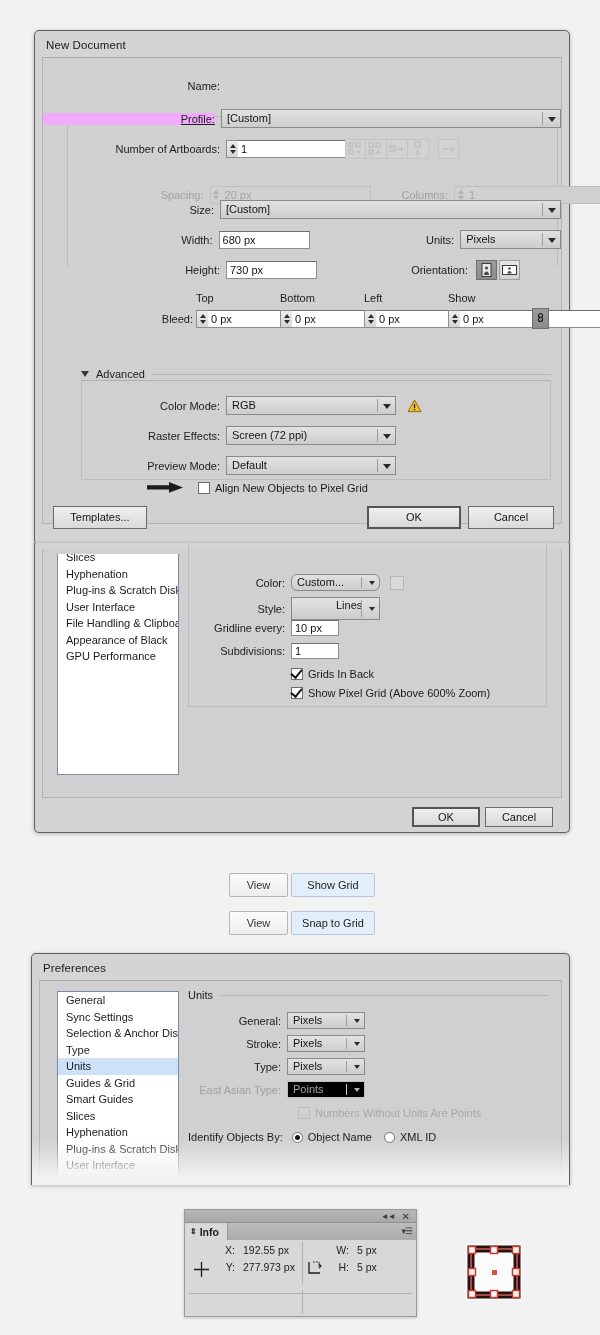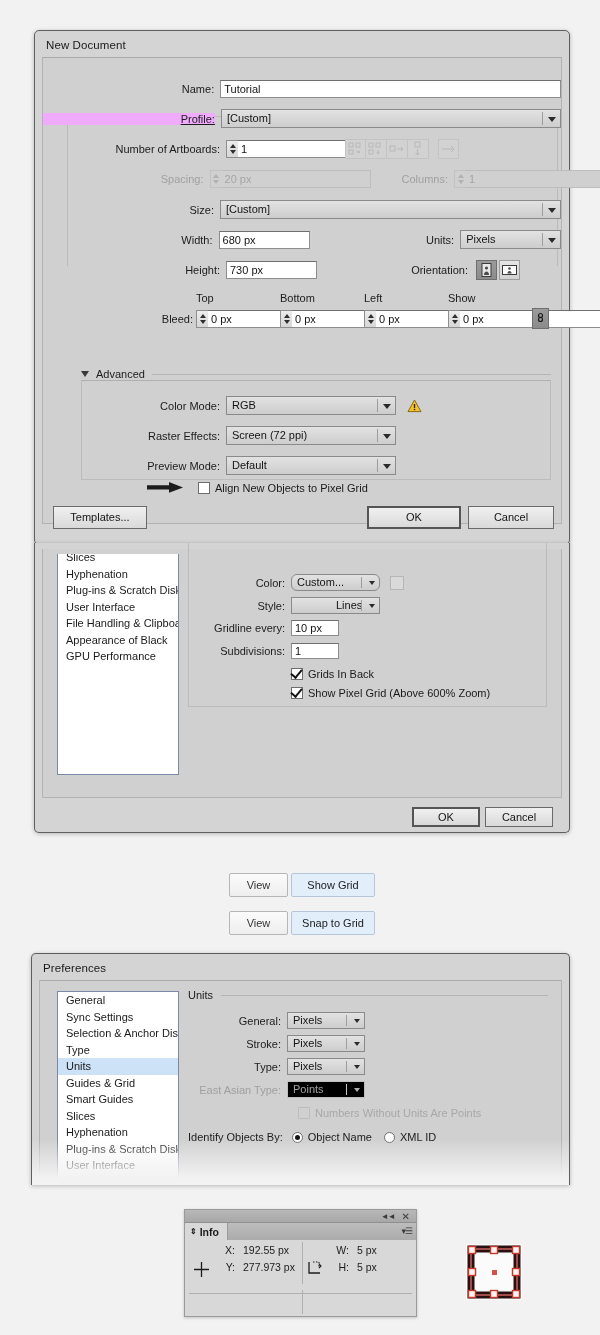--- a/index.html
+++ b/index.html
@@ -252,21 +252,20 @@
 <body>
 
 <div class="dialog" style="left:34px; top:30px; width:536px; height:515px;">
 
   <div class="dlg-title">New Document</div>
 
   <div class="dlg-body" style="height:467px;">
 
     <div style="position:absolute; left:0; top:22px; width:100%; display:flex; align-items:center;">
       <div class="lbl" style="width:177px;">Name:</div>
-      <input class="txtfield" type="text" style="margin-left: 6px; width: 352px;" value="Tutorial">
     </div>
 
     <div class="fieldset-line" style="left:24px; top:58px; width:491px; height:150px;"></div>
 
     <div style="position:absolute; left:0; top:51px; width:100%; display:flex; align-items:center;">
       <div class="lbl" style="width:177px; background:#f0abfc; padding-left:40px;text-decoration:underline;">Profile:</div>
       <div class="combo" style="margin-left:6px; width:352px;">
         <span>[Custom]</span>
         <i class="arw"></i>
       </div>
@@ -312,21 +311,21 @@
           </svg>
         </span>
         <span class="iconbtn dim" style="margin-left:9px;">
           <svg width="19" height="18" viewBox="0 0 19 18">
             <path d="M3 9h12l-3-3M15 9l-3 3" fill="none" stroke="#b8b8b8"></path>
           </svg>
         </span>
       </div>
     </div>
 
-    <div style="position:absolute; left:0; top:112px; width:100%; display:flex; align-items:center;">
+    <div style="position:absolute; left:0; top:128px; width:100%; display:flex; align-items:center;">
       <div class="lbl dim" style="width:177px;">Spacing:</div>
       <div class="spin" style="margin-left:6px; width:107px;">
         <div class="stepper dim">
           <i class="up"></i>
           <i class="dn"></i>
         </div>
         <input class="txtfield dim" type="text" disabled="" value="20 px" style="">
       </div>
       <div class="lbl dim" style="width:145px;">Columns:</div>
       <div class="spin" style="margin-left:6px; width:107px;">
@@ -503,21 +502,21 @@
       <div class="lbl" style="width:97px;">Color:</div>
       <div class="combo" style="margin-left:6px; width:89px; height:17px; line-height:15px;border-radius:6px;">
         <span>Custom...</span>
         <i class="arw" style="border-top-width:4px; border-left-width:3.5px; border-right-width:3.5px;"></i>
       </div>
       <span style="margin-left:10px; width:14px; height:14px; background:#d9d9d9; border:1px solid #b6b6b6; display:inline-block;"></span>
     </div>
 
     <div style="position:absolute; left:145px; top:48px; width:360px; display:flex; align-items:center;">
       <div class="lbl" style="width:97px;">Style:</div>
-      <div class="combo" style="margin-left:6px; width:89px; height:17px; line-height:15px;padding-left:44px;">
+      <div class="combo" style="margin-left:6px; width:89px; height:23px; line-height:15px;padding-left:44px;">
         <span>Lines</span>
         <i class="arw" style="border-top-width:4px; border-left-width:3.5px; border-right-width:3.5px;"></i>
       </div>
     </div>
 
     <div style="position:absolute; left:145px; top:71px; width:360px; display:flex; align-items:center;">
       <div class="lbl" style="width:97px;">Gridline every:</div>
       <input class="txtfield" type="text" style="margin-left: 6px; width: 48px; height: 16px; line-height: 14px;" value="10 px">
     </div>
 

